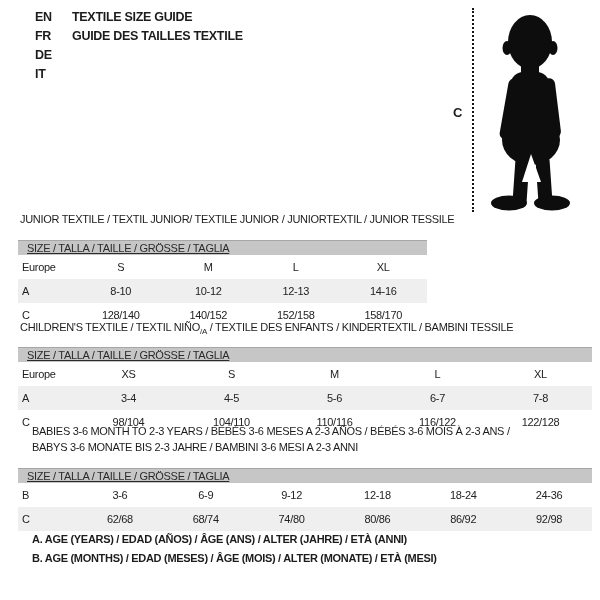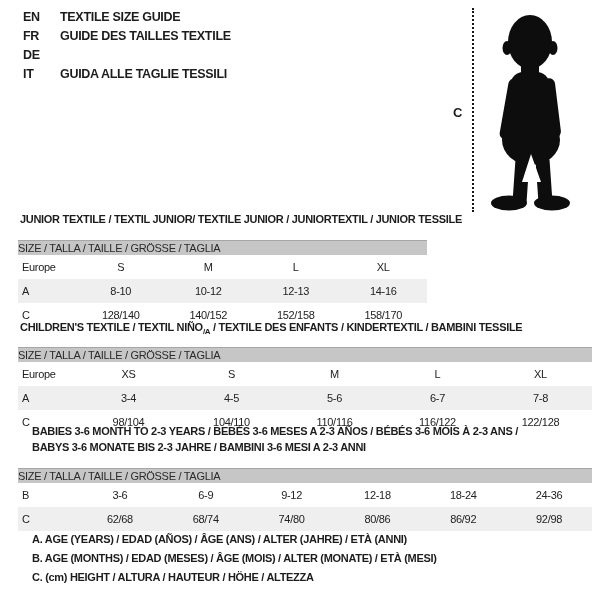--- a/index.html
+++ b/index.html
@@ -5,34 +5,34 @@
   html,body{margin:0;padding:0;}
   body{
     width:600px;height:600px;position:relative;overflow:hidden;
     background:#ffffff;color:#1c1c1c;
     font-family:"Liberation Sans", sans-serif;
     letter-spacing:-0.3px;
   }
   
   .lang-list{position:absolute;left:23px;top:7px;}
   .lang-row{display:flex;height:19px;align-items:center;font-weight:700;font-size:12.5px;}
-  .lang-code{width:37px;}
+  .lang-code{width:37px;margin-left:12px;}
   
   .height-line{position:absolute;left:472px;top:8px;height:204px;width:0;border-left:2px dotted #161616;}
   .height-label{position:absolute;left:453px;top:105px;font-weight:700;font-size:13px;}
   .baby-svg{position:absolute;left:484px;top:6px;}
   
-  .sec-title{position:absolute;font-weight:700;font-size:11px;white-space:nowrap;}
+  .sec-title{position:absolute;font-weight:400;font-size:11px;white-space:nowrap;}
   .sec-title sub{font-size:8px;}
   .sec-title.two-line{line-height:16px;margin-left:12px;}
   
   .size-table{position:absolute;}
   .tbl-header{
     height:14px;line-height:14px;background:#c6c6c6;border-top:1px solid #a6a6a6;
-    padding-left:0;font-size:11px;color:#2a2a2a;
+    padding-left:9px;font-size:11px;color:#2a2a2a;text-decoration:underline;
   }
   .tbl-row{display:flex;height:24px;align-items:center;font-size:11px;color:#222;}
   .tbl-row.striped{background:#efefef;}
   .tbl-row .lbl{width:55px;padding-left:4px;}
   .tbl-row .val{flex:1;text-align:center;}
   
   .footnotes{position:absolute;left:20px;top:530px;font-weight:700;font-size:11px;line-height:19px;white-space:nowrap;margin-left:12px;}
 </style>
 </head>
 <body>
@@ -44,21 +44,20 @@
   </div>
   <div class="lang-row">
     <span class="lang-code">FR</span>
     <span class="lang-title">GUIDE DES TAILLES TEXTILE</span>
   </div>
   <div class="lang-row">
     <span class="lang-code">DE</span>
   </div>
   <div class="lang-row">
     <span class="lang-code">IT</span>
-    <span class="lang-title">GUIDA ALLE TAGLIE TESSILI</span>
   </div>
 </div>
 
 <div class="height-line"></div>
 <div class="height-label">C</div>
 <svg class="baby-svg" width="92" height="206" viewBox="0 0 92 206">
   <g fill="#0d0d0d">
     <ellipse cx="46" cy="36" rx="22" ry="27"></ellipse>
     <ellipse cx="23" cy="42" rx="4.5" ry="7"></ellipse>
     <ellipse cx="69" cy="42" rx="4.5" ry="7"></ellipse>
@@ -152,14 +151,13 @@
     <span class="val">74/80</span>
     <span class="val">80/86</span>
     <span class="val">86/92</span>
     <span class="val">92/98</span>
   </div>
 </div>
 
 <div class="footnotes">
   <div>A. AGE (YEARS) / EDAD (AÑOS) / ÂGE (ANS) / ALTER (JAHRE) / ETÀ (ANNI)</div>
   <div>B. AGE (MONTHS) / EDAD (MESES) / ÂGE (MOIS) / ALTER (MONATE) / ETÀ (MESI)</div>
-  <div>C. (cm) HEIGHT / ALTURA / HAUTEUR / HÖHE / ALTEZZA</div>
 </div>
 
 </body></html>

